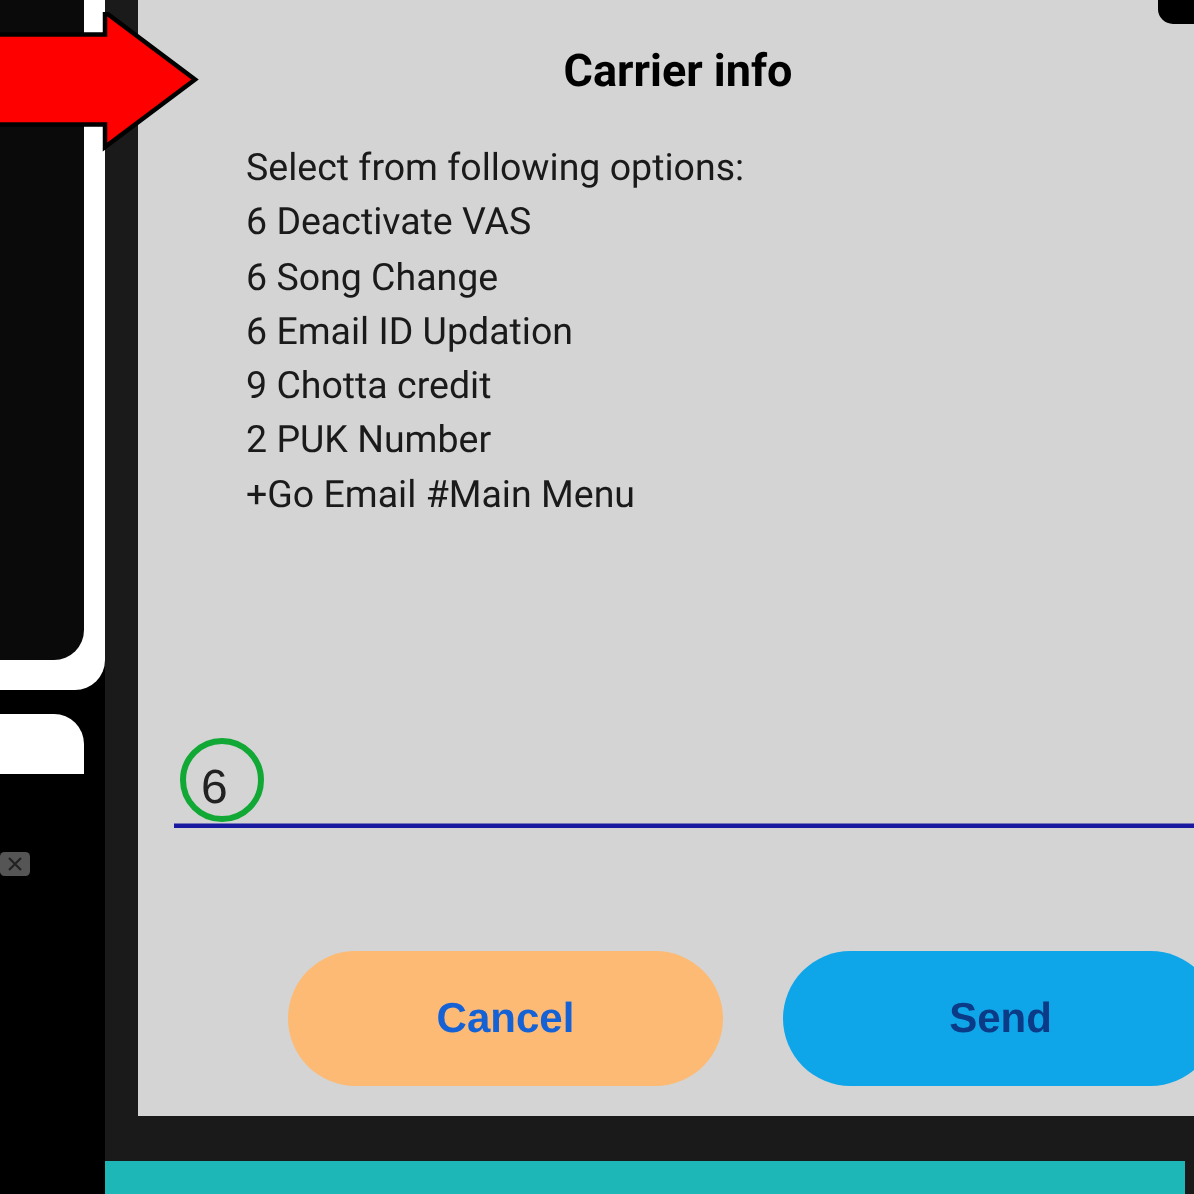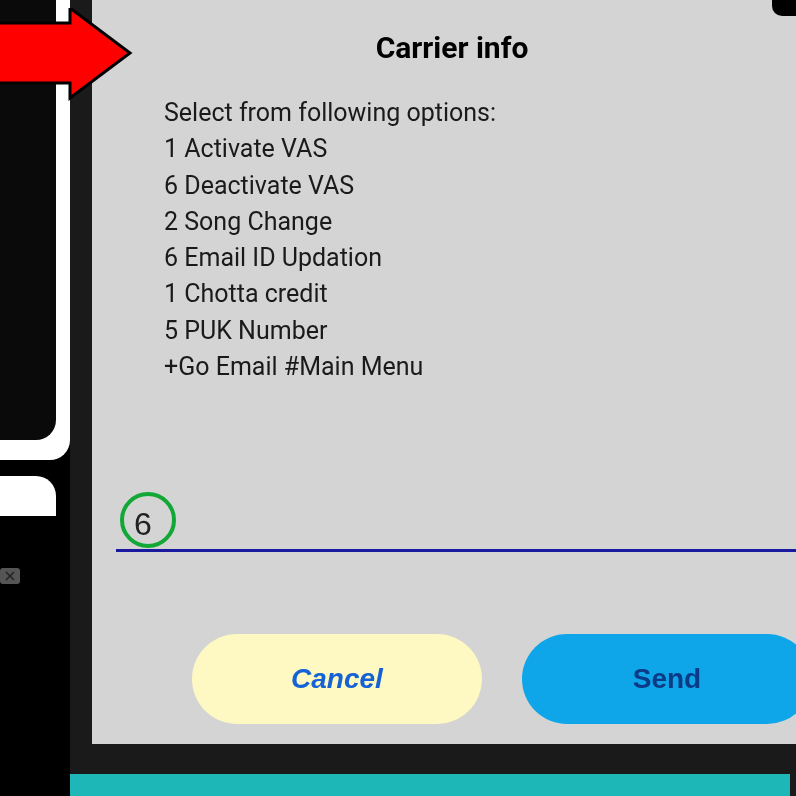--- a/index.html
+++ b/index.html
@@ -129,23 +129,22 @@
     .btn {
       width: 290px;
       height: 90px;
       border-radius: 48px;
       border: none;
       font-size: 28px;
       font-weight: 700;
       cursor: pointer;
     }
     .btn-cancel {
-      background: #fef9c3;
+      background: #fdba74;
       color: #1462d6;
-      font-style: italic;
     }
     .btn-send {
       background: #0ea5e9;
       color: #0b3a86;
     }
     .arrow {
       position: absolute;
       left: -10px;
       top: 8px;
       z-index: 20;
@@ -181,26 +180,25 @@
         <path d="M1 1 L9 9 M9 1 L1 9" stroke="#222" stroke-width="1.5"></path>
       </svg>
   </div>
 </div>
 
 <div class="dialog">
   <div class="corner-black"></div>
   <div class="dialog-title">Carrier info</div>
   <div class="dialog-body">
     <div>Select from following options:</div>
-    <div>1 Activate VAS</div>
     <div>6 Deactivate VAS</div>
-    <div>2 Song Change</div>
+    <div>6 Song Change</div>
     <div>6 Email ID Updation</div>
-    <div>1 Chotta credit</div>
-    <div>5 PUK Number</div>
+    <div>9 Chotta credit</div>
+    <div>2 PUK Number</div>
     <div>+Go Email #Main Menu</div>
   </div>
 
   <div class="input-wrap">
     <input class="input-field" type="text" value="6" style="">
     <div class="input-circle"></div>
   </div>
 
   <div class="button-row">
     <button class="btn btn-cancel">Cancel</button>

